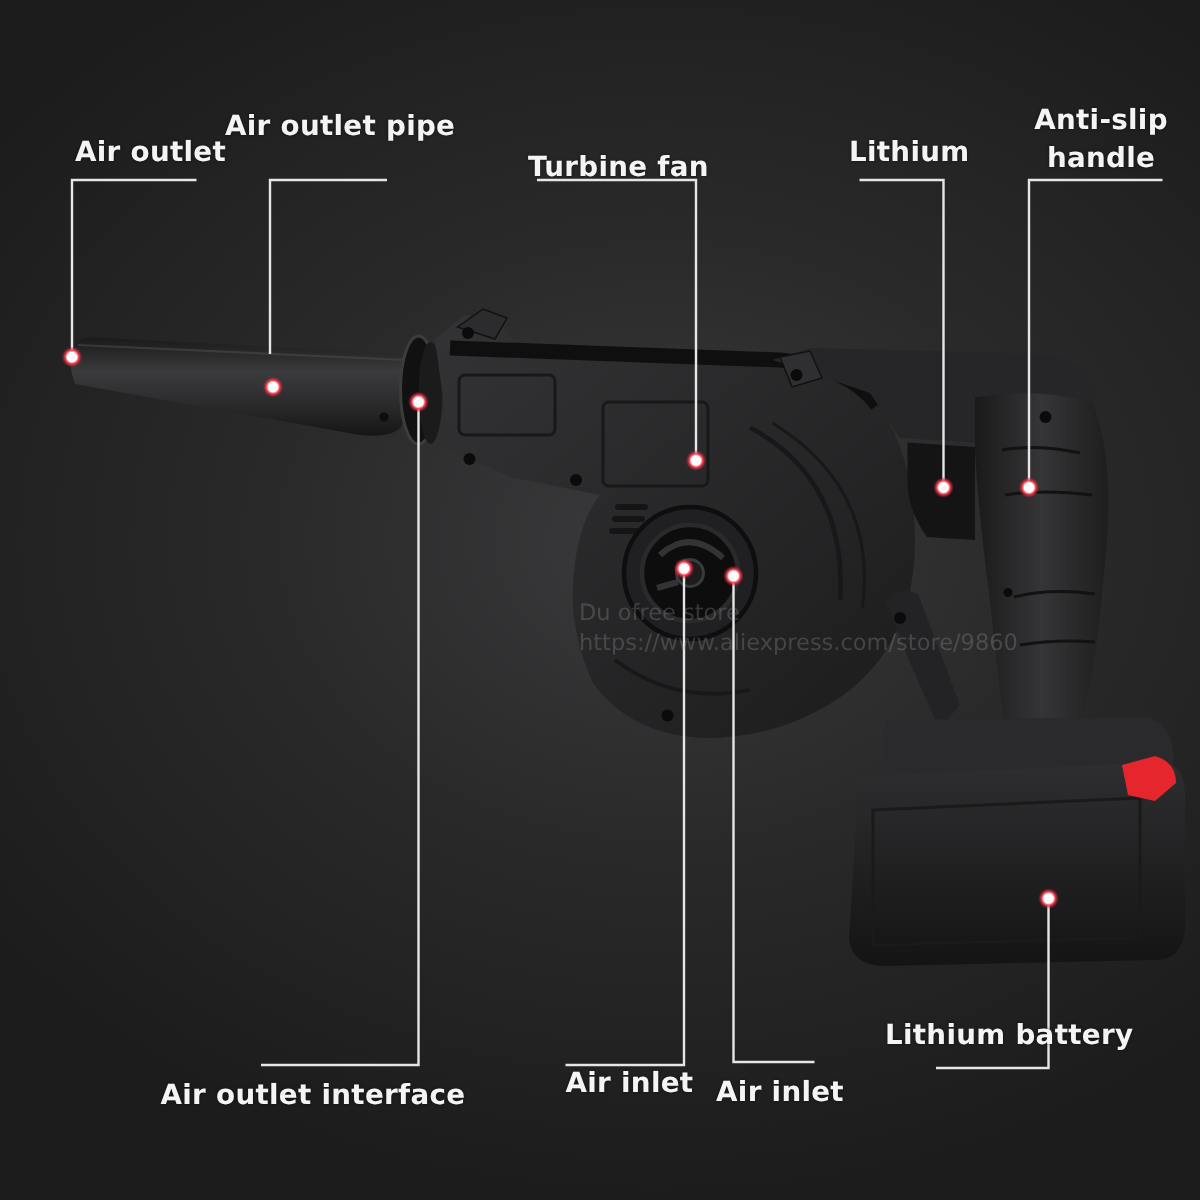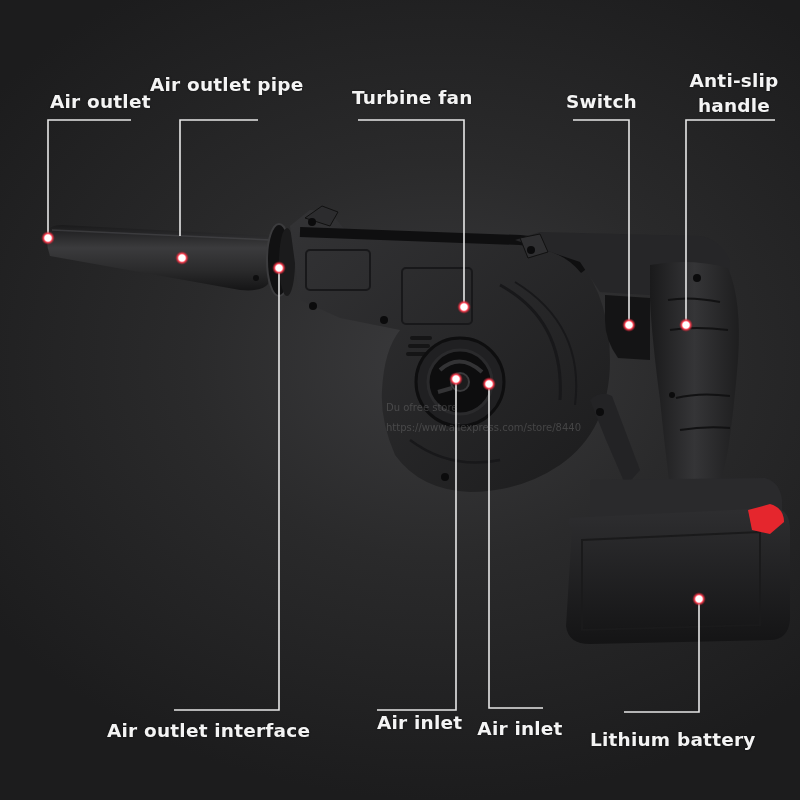--- a/index.html
+++ b/index.html
@@ -10,21 +10,21 @@
     font-family: "DejaVu Sans", sans-serif;
   }
   svg.art { position: absolute; left: 0; top: 0; }
   .label {
     position: absolute; color: #f4f4f4; font-weight: bold; font-size: 18.5px;
     letter-spacing: 0.2px; white-space: nowrap; line-height: 25px;
     text-shadow: 0 0 2px rgba(0,0,0,0.6);
   }
   .label.center { text-align: center; }
   .watermark {
-    position: absolute; color: rgba(160,160,160,0.28); font-size: 10px;
+    position: absolute; color: rgba(160,160,160,0.28); font-size: 15px;
     font-family: "DejaVu Sans", sans-serif; white-space: nowrap; line-height: 20px;
   }
 </style>
 </head>
 <body>
 
 <div id="stage">
 
   <svg class="art" width="800" height="800" viewBox="0 0 800 800">
     <defs>
@@ -142,31 +142,31 @@
       <circle cx="629" cy="325" r="7" fill="url(#dotGlow)"></circle>
       <circle cx="686" cy="325" r="7" fill="url(#dotGlow)"></circle>
       <circle cx="279" cy="268" r="7" fill="url(#dotGlow)"></circle>
       <circle cx="456" cy="379" r="7" fill="url(#dotGlow)"></circle>
       <circle cx="489" cy="384" r="7" fill="url(#dotGlow)"></circle>
       <circle cx="699" cy="599" r="7" fill="url(#dotGlow)"></circle>
     </g>
   </svg>
 
   <div class="watermark" style="left:386px; top:398px;">Du  ofree  store</div>
-  <div class="watermark" style="left:386px; top:418px;">https://www.aliexpress.com/store/8440</div>
+  <div class="watermark" style="left:386px; top:418px;">https://www.aliexpress.com/store/9860</div>
 
   <div class="label" style="left:34px; top:89px;margin-left:16px;">Air outlet</div>
   <div class="label" style="left:150px; top:72px;">Air outlet pipe</div>
-  <div class="label" style="left:352px; top:85px;">Turbine fan</div>
-  <div class="label" style="left:566px; top:89px;">Switch</div>
+  <div class="label" style="left:352px; top:99px;">Turbine fan</div>
+  <div class="label" style="left:566px; top:89px;">Lithium</div>
   <div class="label" style="left:107px; top:718px;">Air outlet interface</div>
 
   <div class="label center" style="left:686px; top:68px; width:96px;">
     <div>Anti-slip</div>
     <div>handle</div>
   </div>
   <div class="label" style="left:377px; top:710px;">Air inlet</div>
   <div class="label center" style="left:470px; top:716px; width:100px; line-height:26px;">
     <div>Air inlet</div>
   </div>
-  <div class="label" style="left:590px; top:727px;">Lithium battery</div>
+  <div class="label" style="left:590px; top:678px;">Lithium battery</div>
 
 </div>
 
 </body></html>

